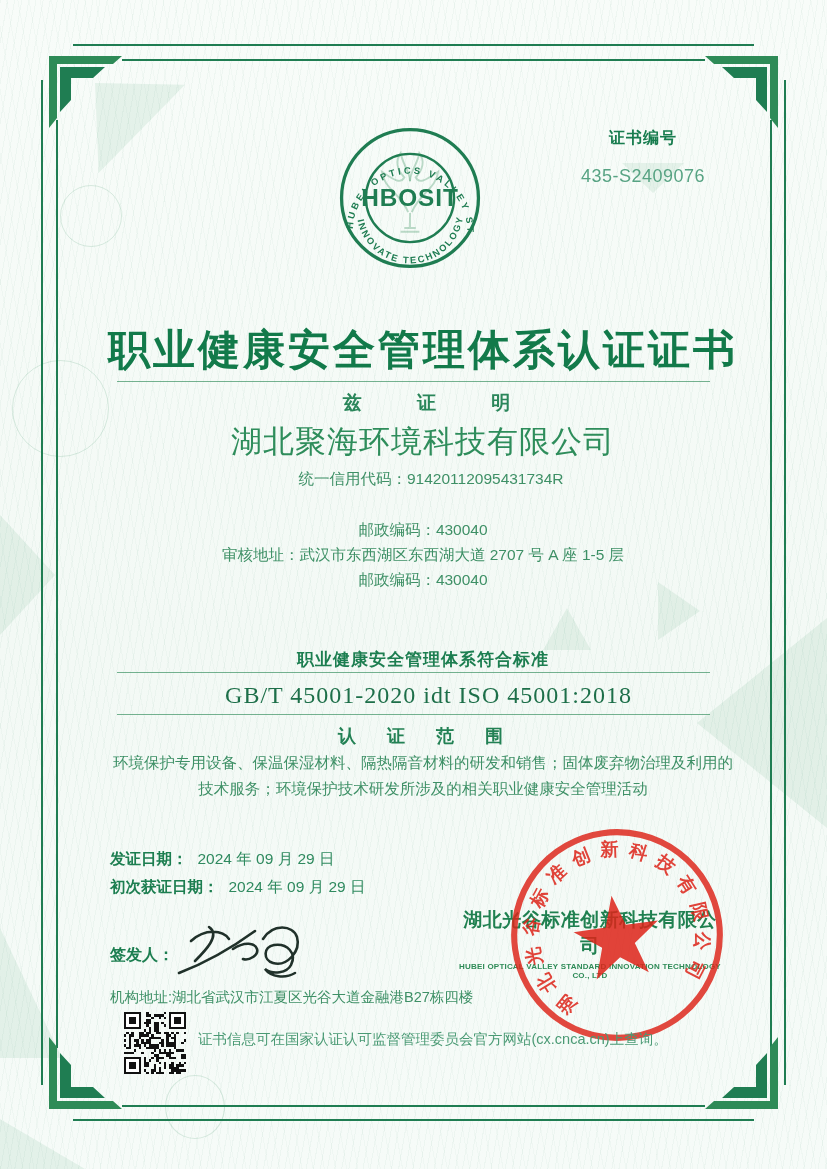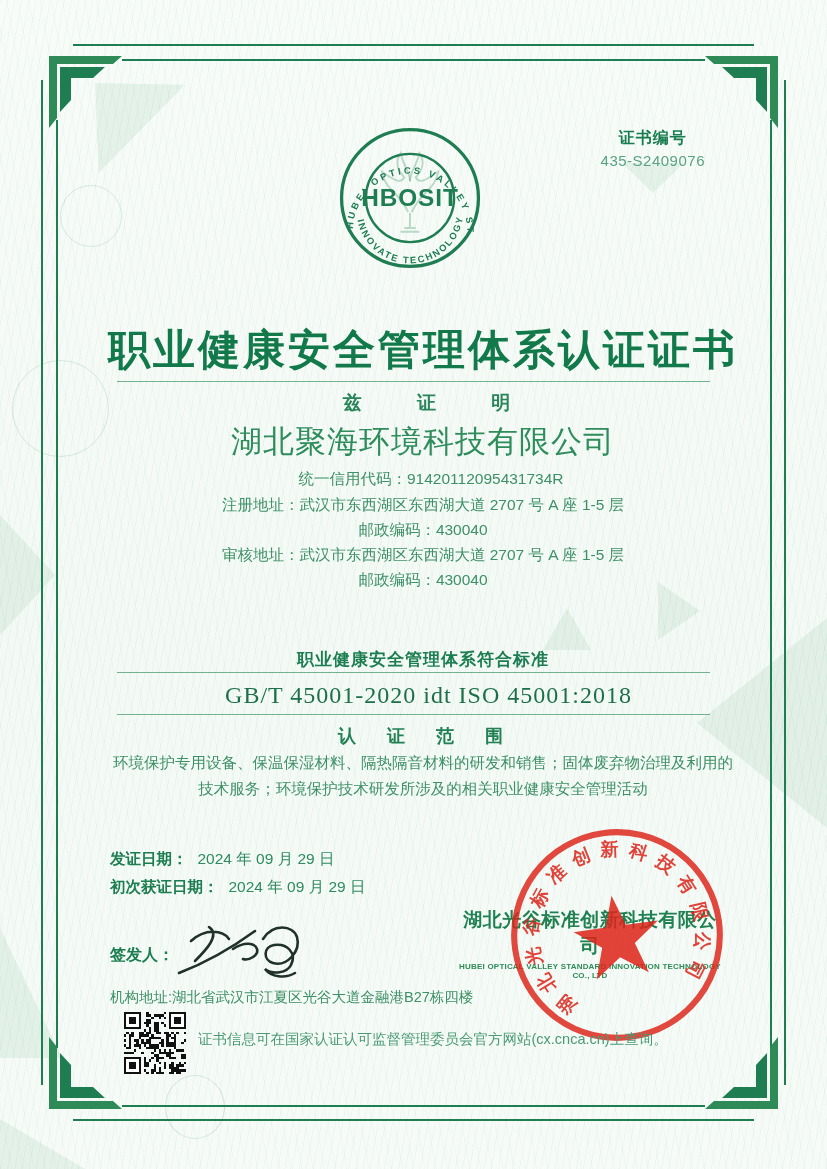--- a/index.html
+++ b/index.html
@@ -17,21 +17,21 @@
   .tline{position:absolute;background:#1f7d52;}
   .bracket{position:absolute;width:81px;height:80px;}
   .bracket svg{display:block;width:81px;height:80px;}
   .br-tr{transform:scaleX(-1);}
   .br-bl{transform:scaleY(-1);}
   .br-br{transform:scale(-1,-1);}
   
   .wm{position:absolute;background:rgba(46,139,87,0.09);}
   .wm-circle{position:absolute;border:1px solid rgba(46,139,87,0.16);border-radius:50%;background:transparent;}
   .cert-no-label{font-size:16px;color:#177c4e;font-weight:bold;letter-spacing:1px;}
-  .cert-no-value{font-size:15px;color:#57a383;margin-top:3px;letter-spacing:0.5px;}
+  .cert-no-value{font-size:18px;color:#57a383;margin-top:17px;letter-spacing:0.5px;}
   .title{font-size:42px;font-weight:bold;color:#127a4a;letter-spacing:3px;}
   .rule{position:absolute;left:117px;width:593px;height:1px;background:rgba(46,139,87,0.65);}
   .certify{font-size:19px;font-weight:bold;color:#2a865a;letter-spacing:12px;word-spacing:26px;}
   .company{font-size:31px;color:#2e8d5b;letter-spacing:1px;}
   .info-line{font-size:15.5px;color:#3e9066;font-weight:500;line-height:25.5px;}
   .std-header{font-size:17px;font-weight:bold;color:#1c7e50;letter-spacing:1px;}
   .std{font-family:"Liberation Serif","DejaVu Serif",serif;font-size:24px;color:#1d6f49;letter-spacing:1px;}
   .scope-header{font-size:18px;font-weight:bold;color:#228154;letter-spacing:6px;word-spacing:14px;}
   .scope-line{font-size:15.5px;color:#3e9066;font-weight:500;line-height:26px;}
   .date-row{font-size:15.5px;line-height:28px;white-space:nowrap;}
@@ -126,21 +126,20 @@
       <text x="80" y="89" font-size="26" font-weight="bold" fill="#1f7d52" text-anchor="middle" letter-spacing="1" font-family="Liberation Sans, sans-serif">HBOSIT</text>
     </svg>
   </div>
 
   <div class="abs ctr title" style="top:322px;">职业健康安全管理体系认证证书</div>
   <div class="rule" style="top:381px;"></div>
   <div class="abs ctr certify" style="top:390px;padding-left:38px;">兹 证 明</div>
 
   <div class="abs ctr company" style="top:421px;">湖北聚海环境科技有限公司</div>
   <div class="abs ctr info-line" style="top:466px;margin-left:16px;">统一信用代码：91420112095431734R</div>
-  <div class="abs ctr info-line" style="top:492px;">注册地址：武汉市东西湖区东西湖大道 2707 号 A 座 1-5 层</div>
   <div class="abs ctr info-line" style="top:517px;">邮政编码：430040</div>
   <div class="abs ctr info-line" style="top:542px;">审核地址：武汉市东西湖区东西湖大道 2707 号 A 座 1-5 层</div>
   <div class="abs ctr info-line" style="top:567px;">邮政编码：430040</div>
 
   <div class="abs ctr std-header" style="top:648px;">职业健康安全管理体系符合标准</div>
   <div class="rule" style="top:672px;"></div>
   <div class="abs ctr std" style="top:682px;margin-left:11px;">GB/T 45001-2020 idt ISO 45001:2018</div>
   <div class="rule" style="top:714px;"></div>
 
   <div class="abs ctr scope-header" style="top:724px;padding-left:20px;">认 证 范 围</div>

